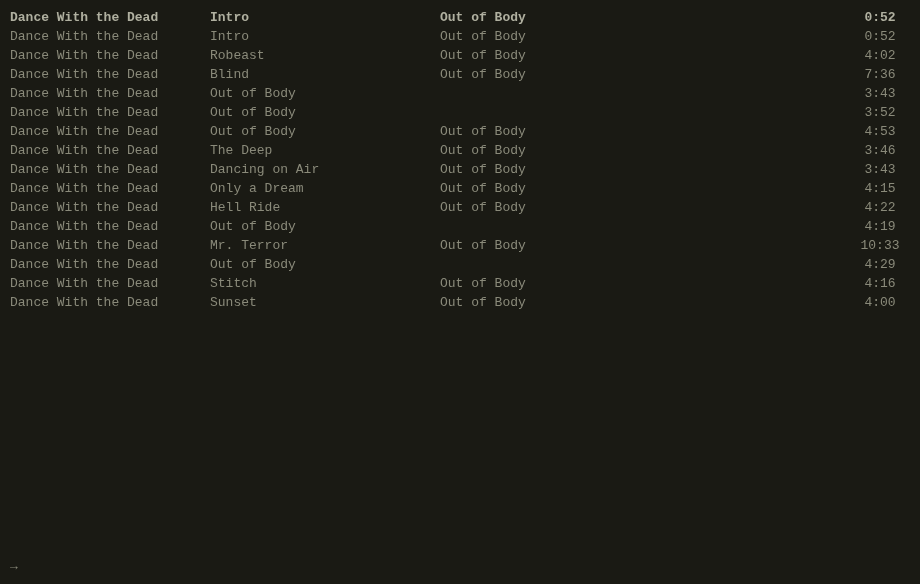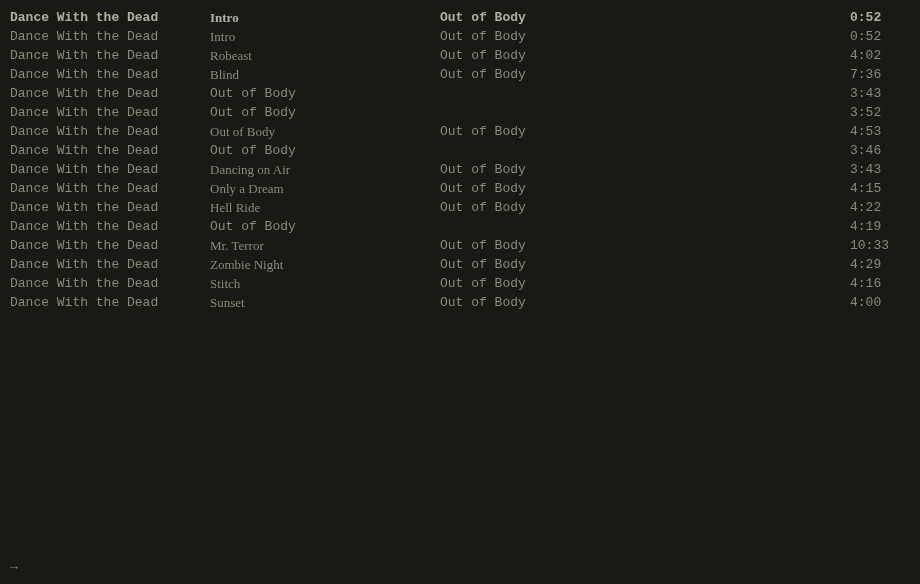--- a/index.html
+++ b/index.html
@@ -37,32 +37,31 @@
       flex-shrink: 0;
       white-space: nowrap;
       overflow: hidden;
     }
 
     .col-title {
       width: 230px;
       flex-shrink: 0;
       white-space: nowrap;
       overflow: hidden;
-      font-family: Liberation Serif, serif;
     }
 
     .col-album {
       flex: 1;
       white-space: nowrap;
       overflow: hidden;
     }
 
     .col-duration {
       width: 60px;
-      text-align: left;
+      text-align: center;
       flex-shrink: 0;
     }
 
     .header-row {
       color: #c8c8b8;
       font-weight: bold;
     }
 
     .arrow-indicator {
       position: absolute;
@@ -112,20 +111,21 @@
       <div class="col-duration">3:52</div>
     </div>
     <div class="track-row">
       <div class="col-artist">Dance With the Dead</div>
       <div class="col-title">Out of Body</div>
       <div class="col-album">Out of Body</div>
       <div class="col-duration">4:53</div>
     </div>
     <div class="track-row">
       <div class="col-artist">Dance With the Dead</div>
+      <div class="col-title">The Deep</div>
       <div class="col-album">Out of Body</div>
       <div class="col-duration">3:46</div>
     </div>
     <div class="track-row">
       <div class="col-artist">Dance With the Dead</div>
       <div class="col-title">Dancing on Air</div>
       <div class="col-album">Out of Body</div>
       <div class="col-duration">3:43</div>
     </div>
     <div class="track-row">
@@ -146,21 +146,20 @@
       <div class="col-duration">4:19</div>
     </div>
     <div class="track-row">
       <div class="col-artist">Dance With the Dead</div>
       <div class="col-title">Mr. Terror</div>
       <div class="col-album">Out of Body</div>
       <div class="col-duration">10:33</div>
     </div>
     <div class="track-row">
       <div class="col-artist">Dance With the Dead</div>
-      <div class="col-title">Zombie Night</div>
       <div class="col-album">Out of Body</div>
       <div class="col-duration">4:29</div>
     </div>
     <div class="track-row">
       <div class="col-artist">Dance With the Dead</div>
       <div class="col-title">Stitch</div>
       <div class="col-album">Out of Body</div>
       <div class="col-duration">4:16</div>
     </div>
     <div class="track-row">

